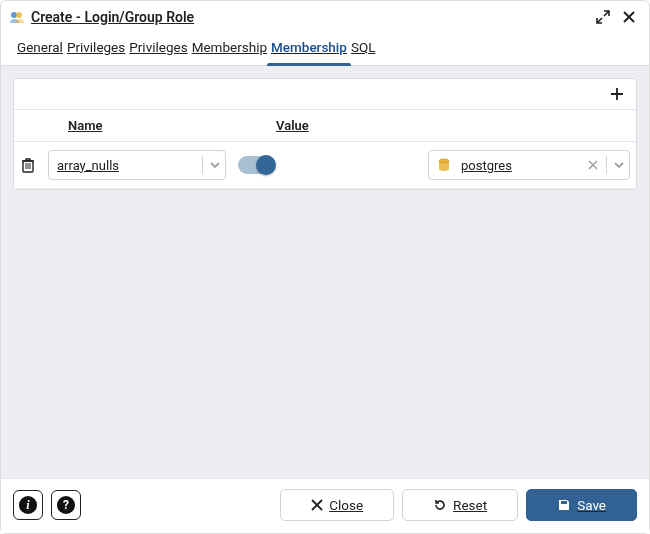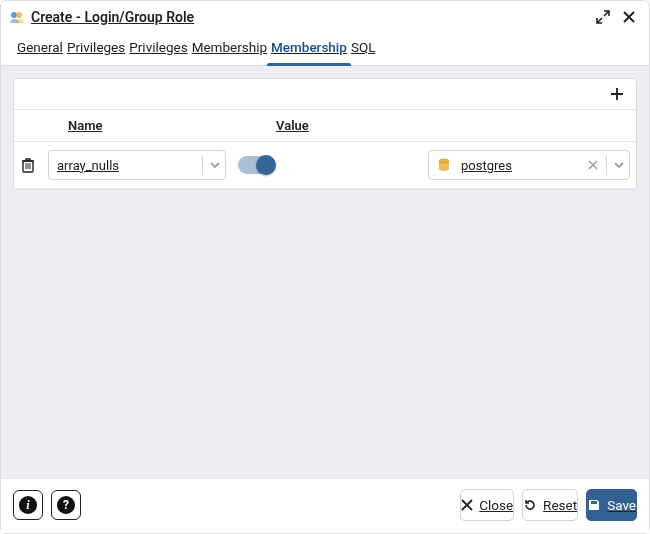--- a/index.html
+++ b/index.html
@@ -173,21 +173,21 @@
     font-style: italic; font-family: Georgia, serif; font-size: 12px;
   }
   .help-dot {
     width: 18px; height: 18px; border-radius: 50%;
     background: #111; color: #fff;
     display:inline-flex; align-items:center; justify-content:center;
     font-weight: 700; font-size: 12px;
   }
   .btn {
     height: 32px;
-    padding: 0 0;
+    padding: 0 30px;
     border: 1px solid #cfd4da;
     border-radius: 5px;
     background: #fff;
     display: inline-flex;
     align-items: center;
     gap: 6px;
     cursor: pointer;
     font-size: 13.5px;
   }
   .btn.primary {

